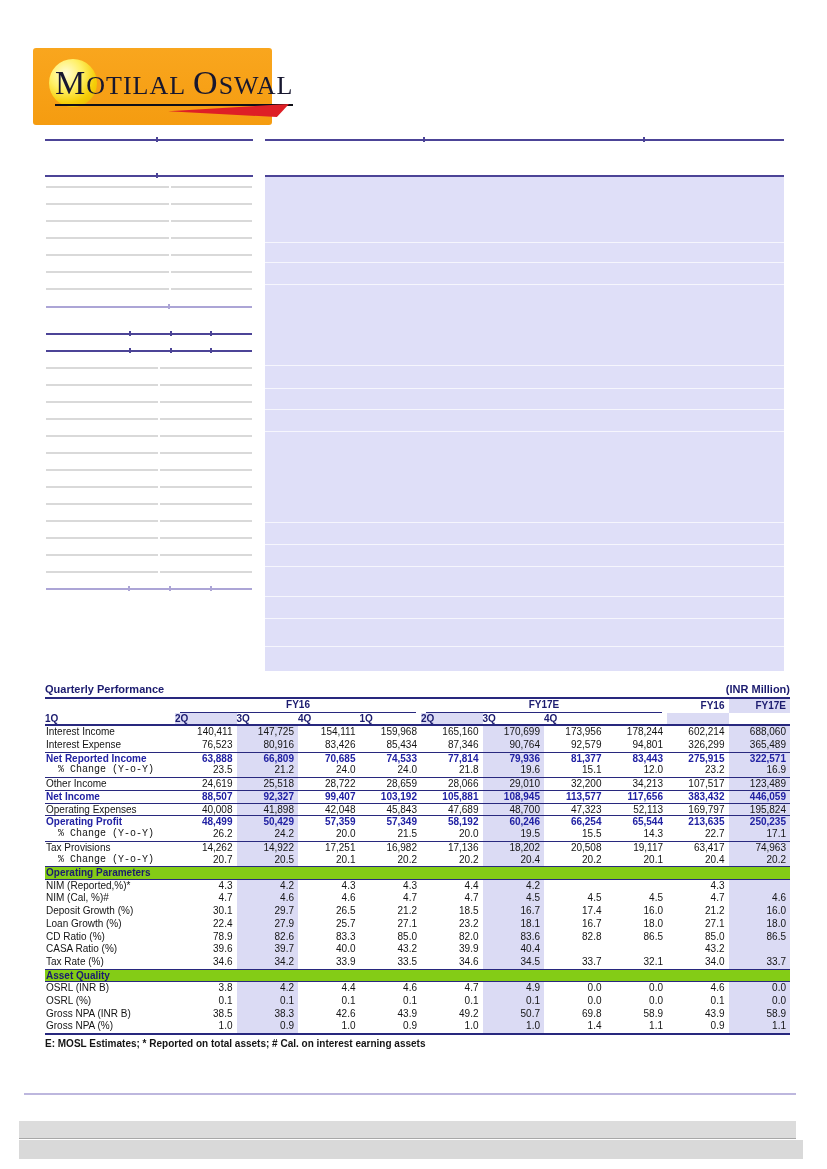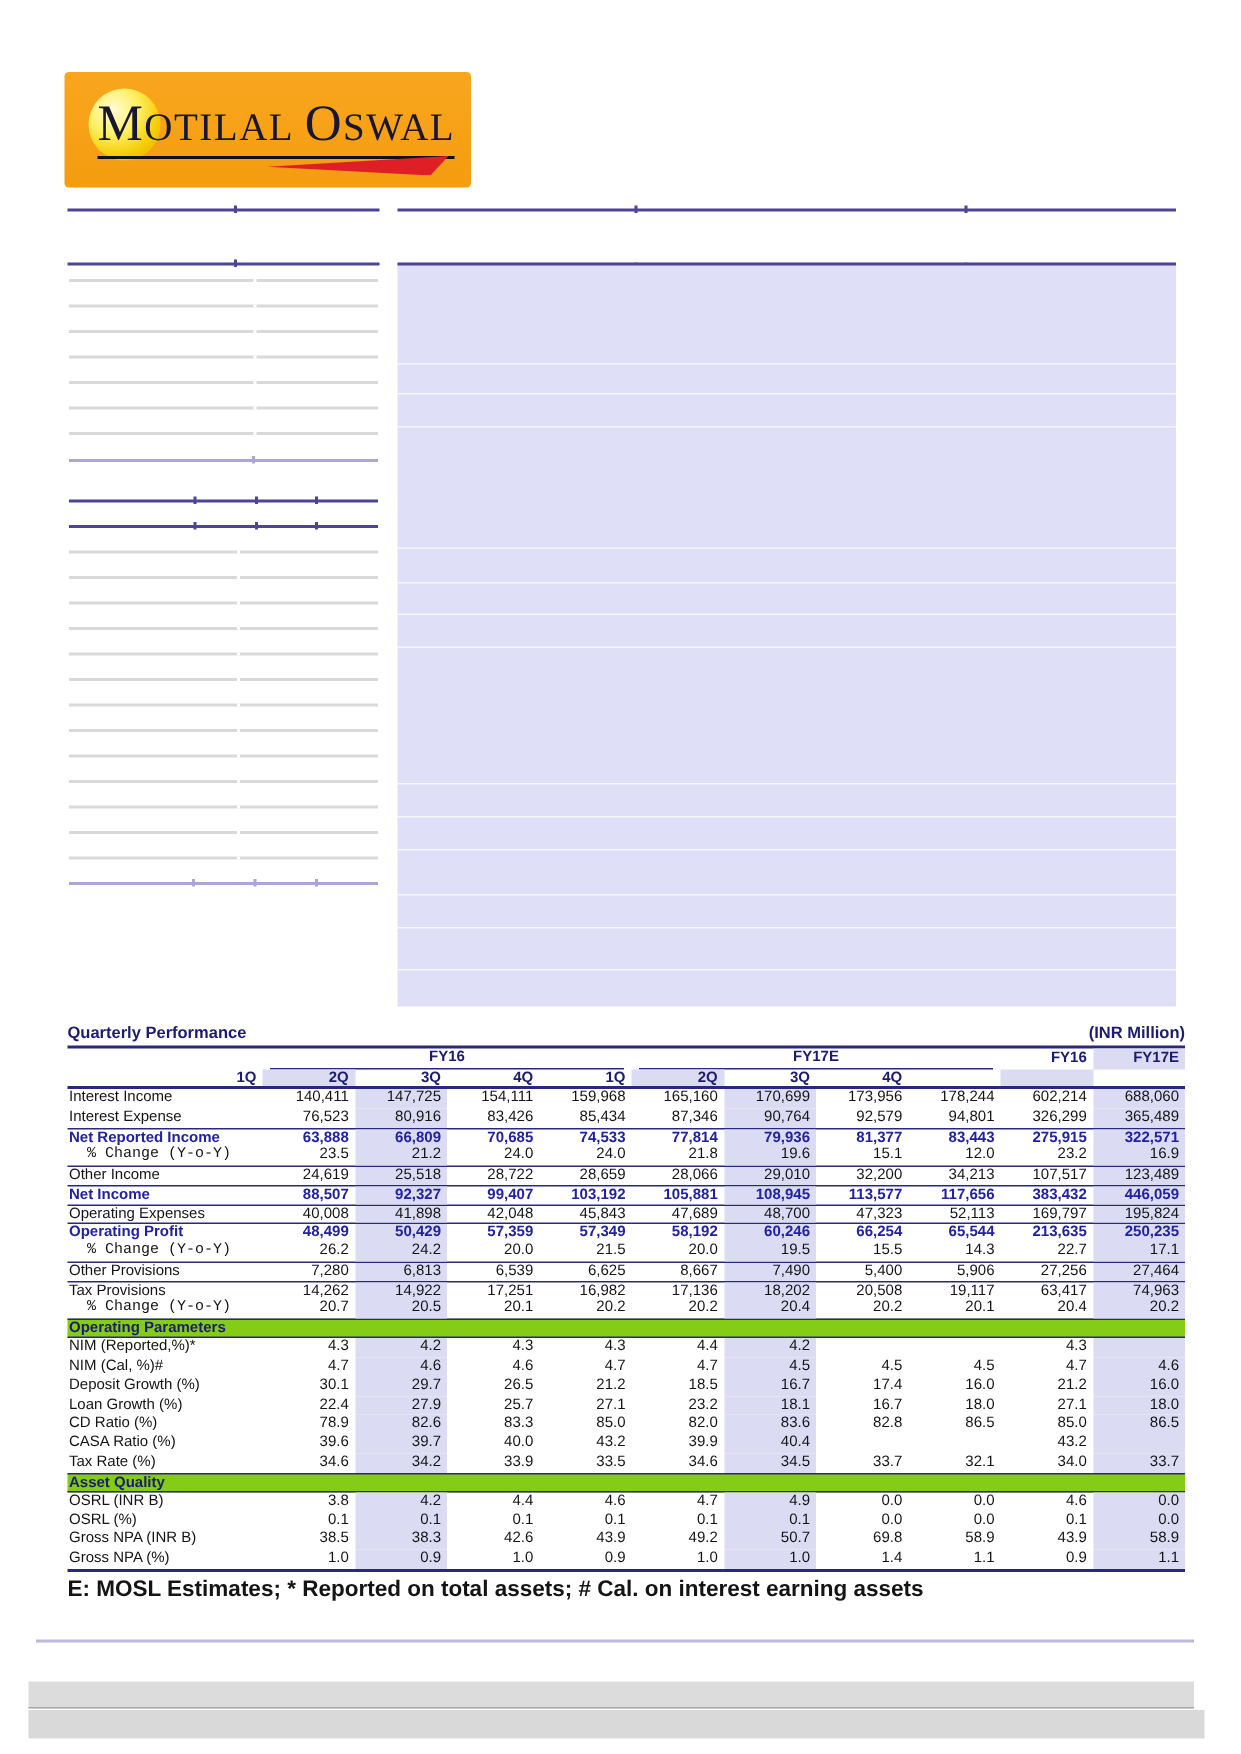--- a/index.html
+++ b/index.html
@@ -4,21 +4,21 @@
 <style>
   html,body { margin:0; padding:0; }
   body {
     width:827px; height:1169px; position:relative; background:#ffffff;
     font-family:"Liberation Sans", sans-serif; overflow:hidden;
   }
   * { box-sizing:border-box; }
 
   
   .logo {
-    position:absolute; left:43px; top:48px; width:271px; height:77px;
+    position:absolute; left:33px; top:48px; width:239px; height:77px;
     background:linear-gradient(180deg,#F9A61E 0%,#F59C10 100%);
     border-radius:3px;
   }
   .logo .ball {
     position:absolute; left:16px; top:11px; width:48px; height:48px; border-radius:50%;
     background:radial-gradient(circle at 35% 30%, #FFFCD6 0%, #FFF066 35%, #F6CE08 65%, #E2AC00 100%);
   }
   .logo .brand {
     position:absolute; left:22px; top:16px; white-space:nowrap;
     font-family:"Liberation Serif", serif; color:#17172F;
@@ -60,35 +60,35 @@
     display:grid; grid-template-columns:130px 246px 246px 61.5px 61.5px;
     height:14px; font-weight:bold; color:#1B1B6F;
   }
   .g-cell { text-align:center; margin:0 5px; border-bottom:1.5px solid #28287E; line-height:12px; }
   .g-annual { text-align:right; padding-right:4px; line-height:13px; }
   .q-row {
     display:grid; grid-template-columns:130px repeat(10,61.5px);
     height:13px; line-height:11px; font-weight:bold; color:#1B1B6F;
     border-bottom:2px solid #28287E;
   }
-  .qc { text-align:right; padding-right:4px; }
+  .qc { text-align:left; padding-right:4px; }
   .row { display:grid; grid-template-columns:130px repeat(10,61.5px); height:12.78px; line-height:12.6px; }
   .row .c { text-align:right; padding-right:4px; overflow:hidden; }
   .row .lbl { text-align:left; padding-left:1px; overflow:hidden; }
   .row.pct .lbl { padding-left:13px;font-family:Liberation Mono, monospace; }
   .row.bold { color:#2121A3; font-weight:bold; }
   .row.bt { border-top:1px solid #28287E; }
   .row.section {
     background:#84cc16; color:#1B1B6F; font-weight:bold;
     border-top:1px solid #28287E; border-bottom:1px solid #28287E;
     height:13.2px; line-height:12.5px;
   }
   .shade { background:#DBDBF4; }
   #t-body { border-bottom:2px solid #28287E; }
-  .footnote { margin-top:3px; font-weight:bold; font-size:15px; color:#141414; }
+  .footnote { margin-top:3px; font-weight:bold; font-size:10px; color:#141414; }
 </style>
 </head>
 <body>
 
 <div class="logo">
   <div class="ball"></div>
   <div class="brand"><span class="big">M</span><span class="sm">OTILAL</span><span class="gap"></span><span class="big">O</span><span class="sm">SWAL</span></div>
   <div class="swoosh"></div>
 </div>
 
@@ -310,33 +310,20 @@
         <div class="c">20.0</div>
         <div class="c">21.5</div>
         <div class="c">20.0</div>
         <div class="c shade">19.5</div>
         <div class="c">15.5</div>
         <div class="c">14.3</div>
         <div class="c">22.7</div>
         <div class="c shade">17.1</div>
       </div>
       <div class="row  bt">
-        <div class="lbl">Other Provisions</div>
-        <div class="c">7,280</div>
-        <div class="c shade">6,813</div>
-        <div class="c">6,539</div>
-        <div class="c">6,625</div>
-        <div class="c">8,667</div>
-        <div class="c shade">7,490</div>
-        <div class="c">5,400</div>
-        <div class="c">5,906</div>
-        <div class="c">27,256</div>
-        <div class="c shade">27,464</div>
-      </div>
-      <div class="row  bt">
         <div class="lbl">Tax Provisions</div>
         <div class="c">14,262</div>
         <div class="c shade">14,922</div>
         <div class="c">17,251</div>
         <div class="c">16,982</div>
         <div class="c">17,136</div>
         <div class="c shade">18,202</div>
         <div class="c">20,508</div>
         <div class="c">19,117</div>
         <div class="c">63,417</div>

